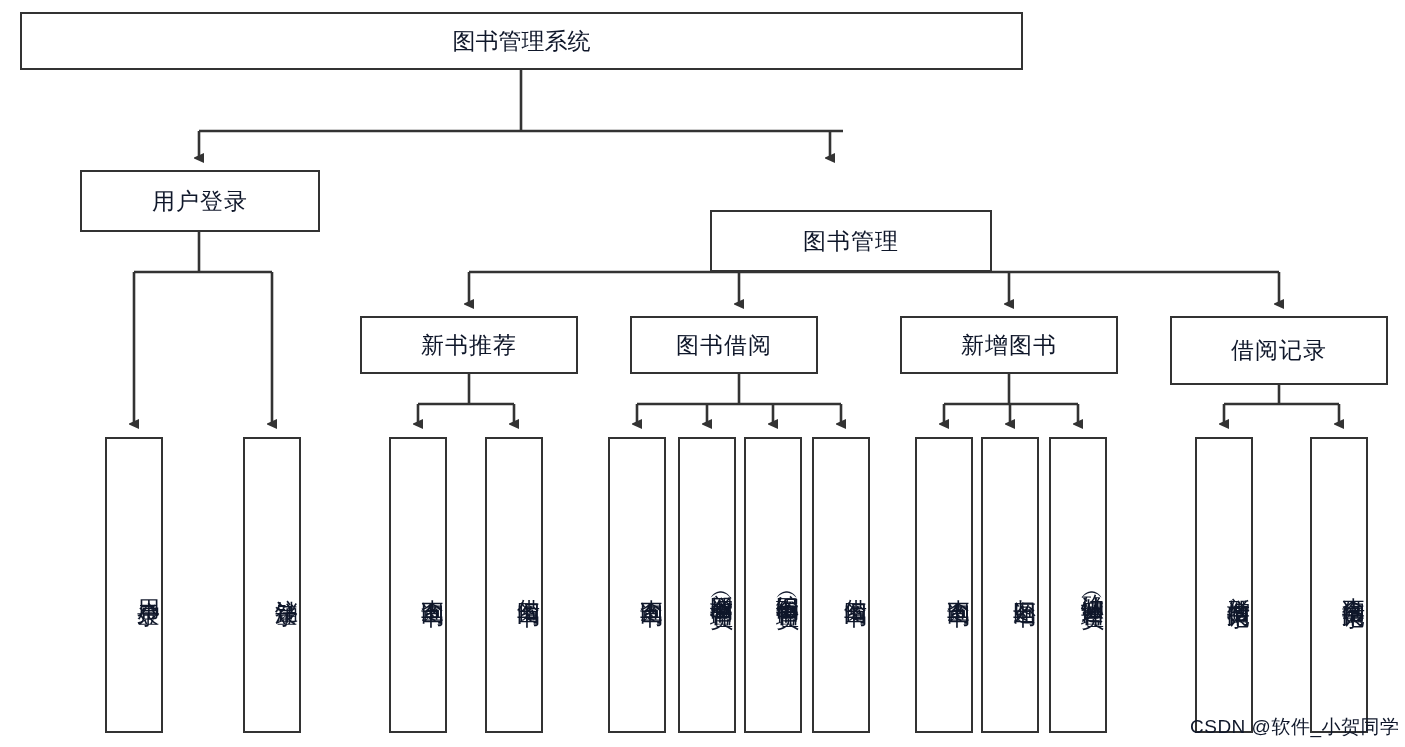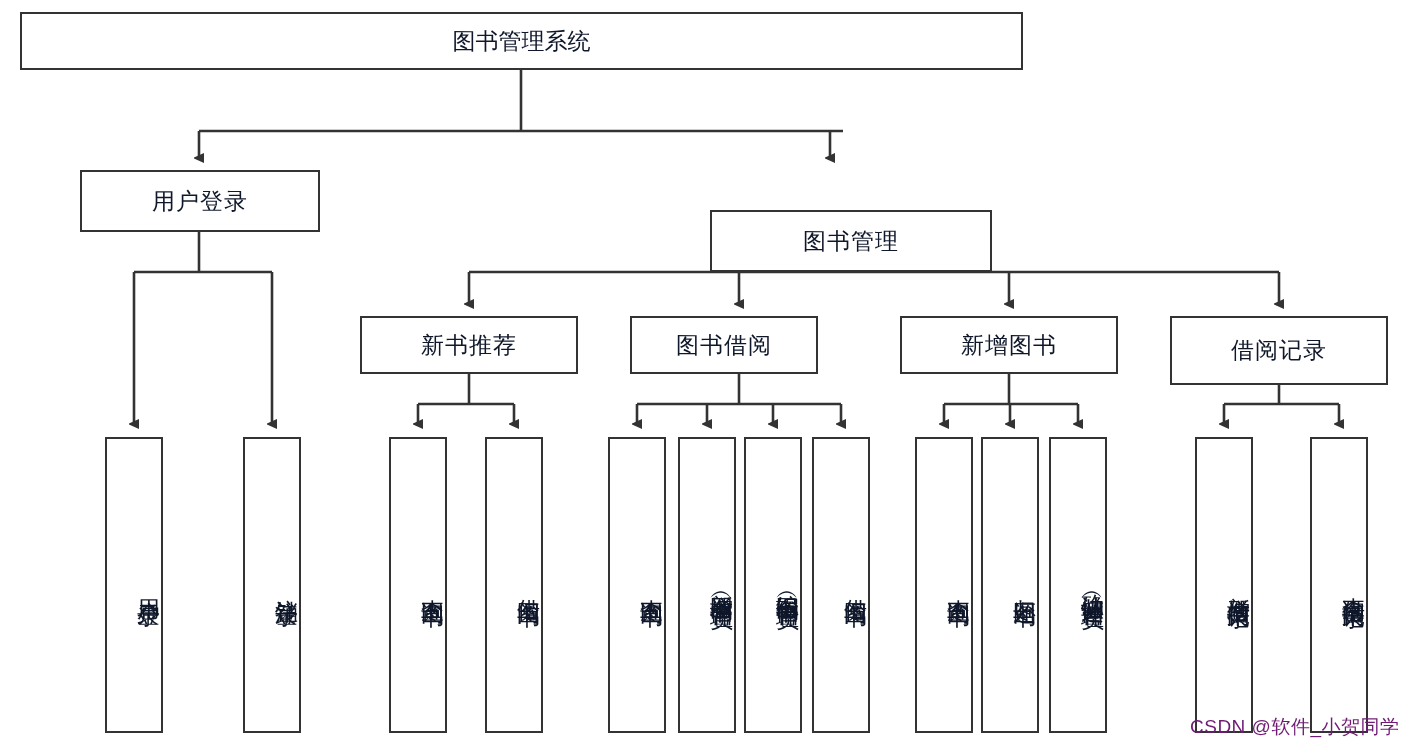--- a/index.html
+++ b/index.html
@@ -54,21 +54,21 @@
   #edges {
     position: absolute;
     left: 0;
     top: 0;
     width: 1405px;
     height: 747px;
     pointer-events: none;
   }
   .watermark {
     position: absolute;
-    color: #701a75;
+    color: #0f172a;
     font-size: 19px;
     white-space: nowrap;
     letter-spacing: 0.5px;
   }
 </style>
 </head>
 <body>
 
 <div id="canvas">
   <svg id="edges" viewBox="0 0 1405 747">

